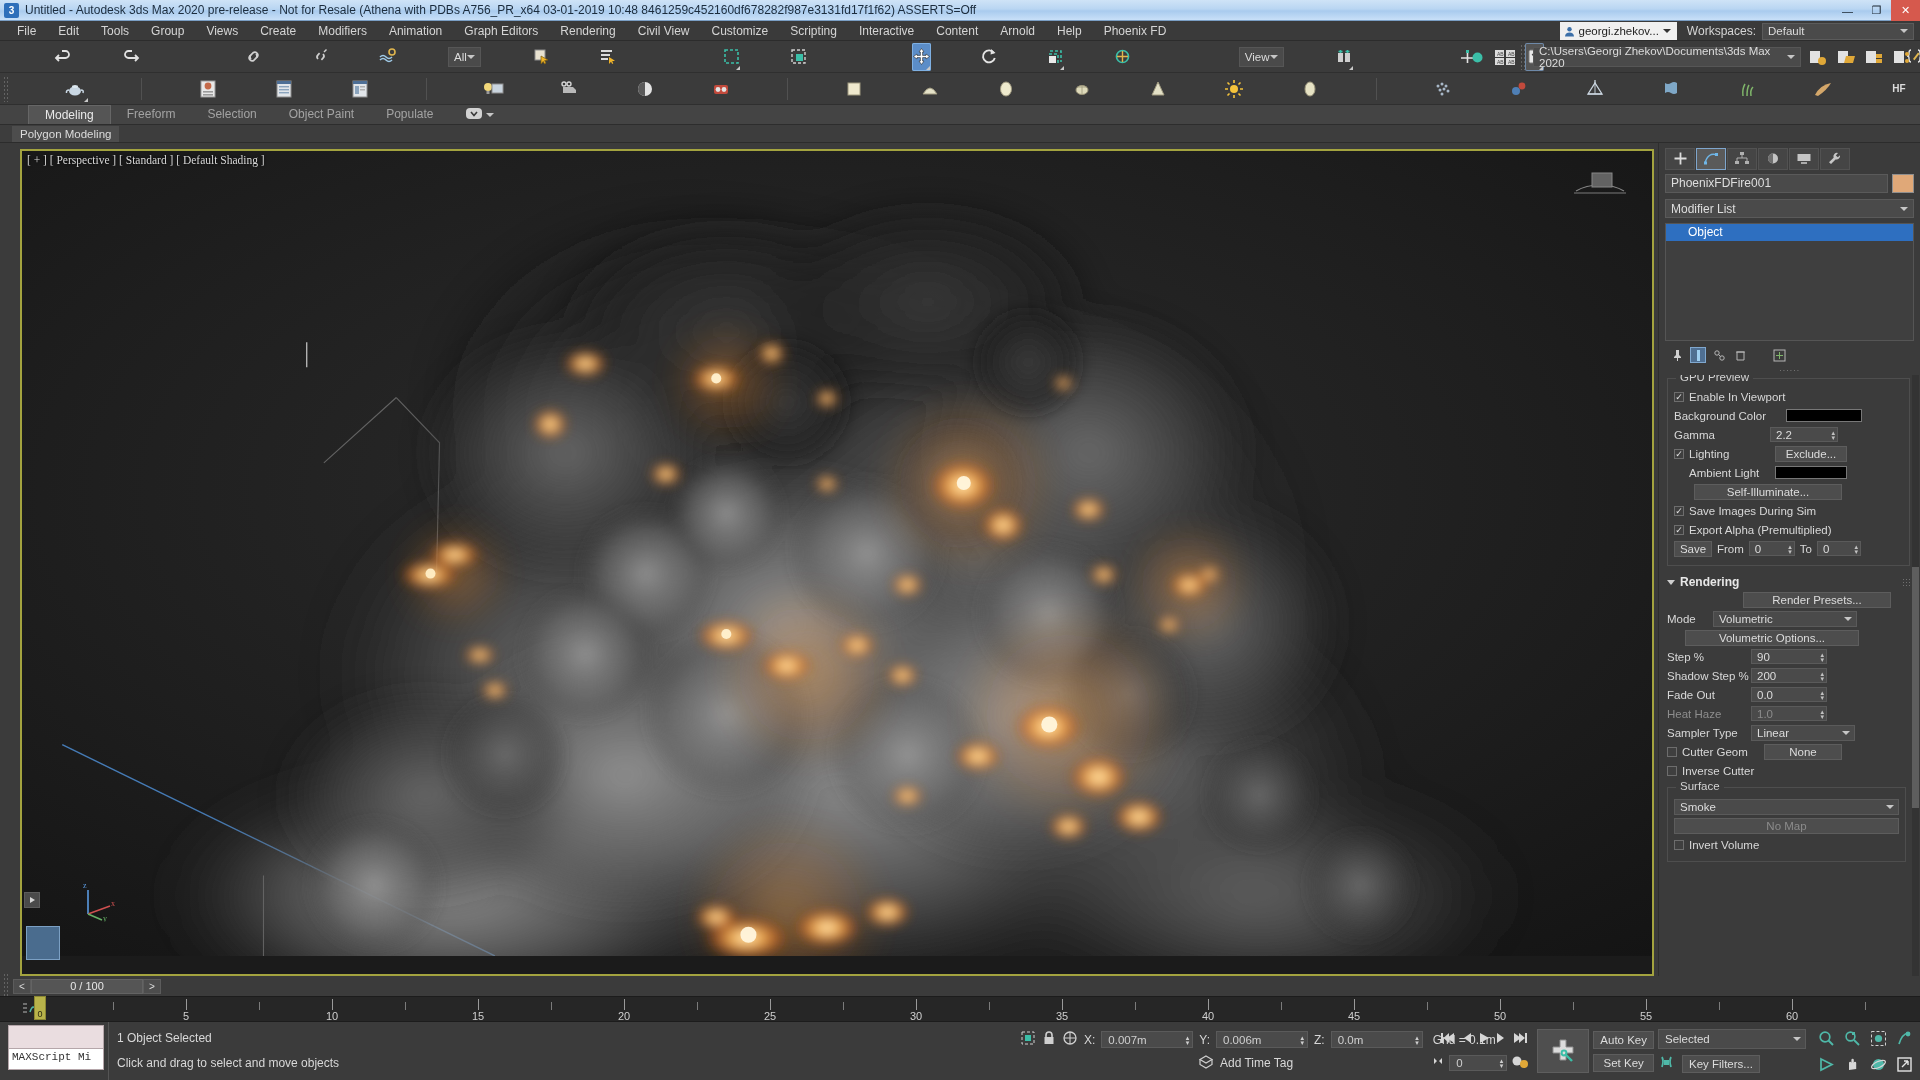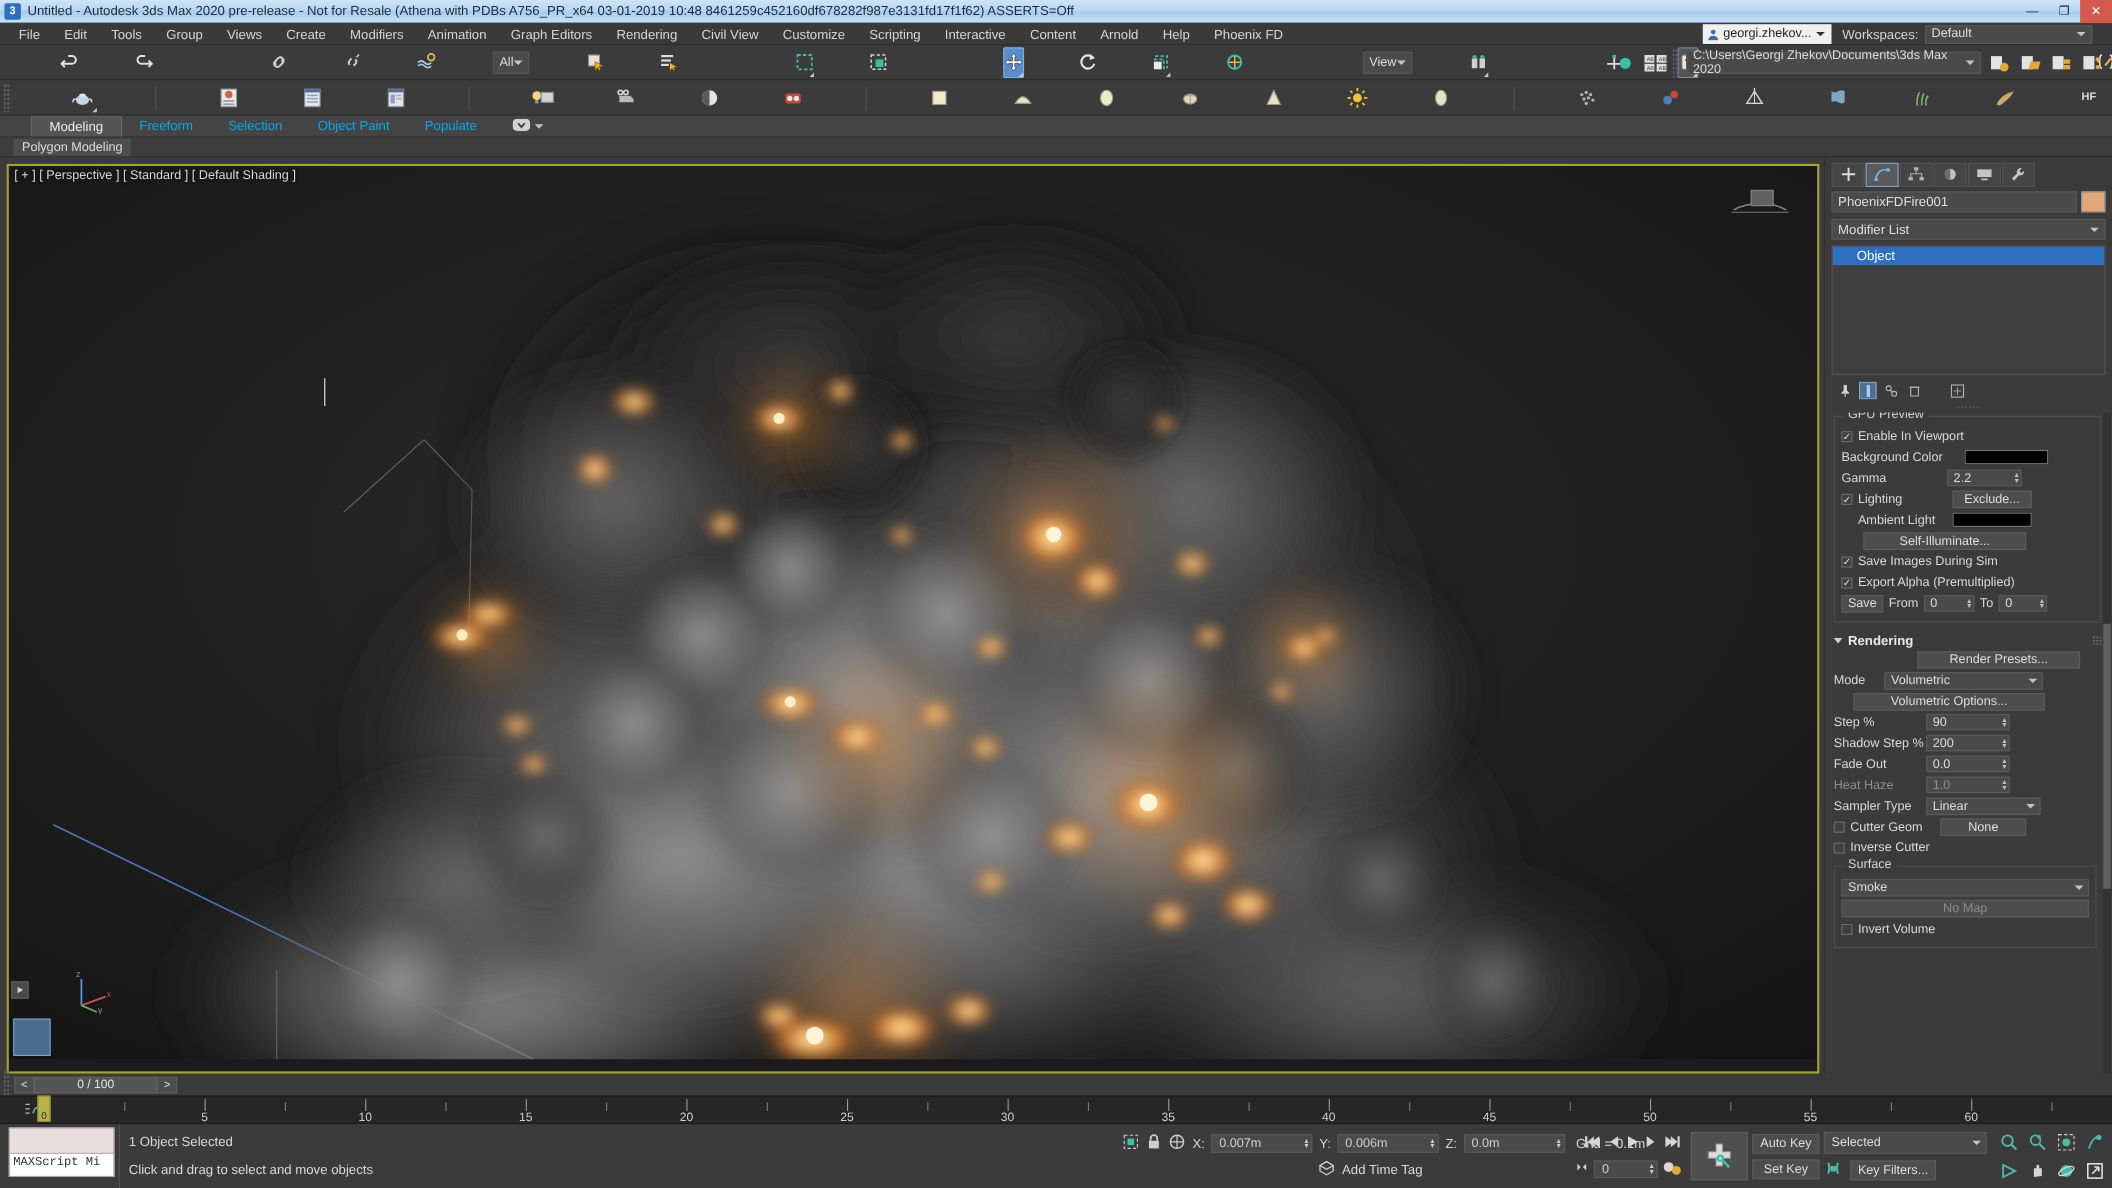--- a/index.html
+++ b/index.html
@@ -30,21 +30,21 @@
     font-size:11px;color:#17212b; }
   .tb-btn.close{ background:#d6594d; color:#fff; }
 
   
   .menubar{
     height:20px; flex:0 0 20px; background:#3a3a3a; display:flex; align-items:center;
     position:relative; border-bottom:1px solid #2c2c2c;
   }
   .menubar .mi{ padding:0 11px; height:20px; line-height:20px; font-size:12px; color:#d5d5d5; white-space:nowrap;}
   .menubar .mi:first-child{ margin-left:6px; }
-  .menu-right{ position:absolute; right:12px; top:0; height:20px; display:flex; align-items:center; gap:0;}
+  .menu-right{ position:absolute; right:0; top:0; height:20px; display:flex; align-items:center; gap:0;}
   .acct{
     background:#f0f0f0; color:#1d1d1d; height:18px; display:flex;align-items:center;
     padding:0 6px 0 4px; font-size:11.5px; gap:4px; margin-right:10px;
   }
   .acct .usr{ width:11px;height:11px;display:inline-block; }
   .wsp-label{ font-size:12px; color:#d5d5d5; margin-right:6px; }
   .wsp-sel{
     width:152px;height:17px;background:#4a4a4a;border:1px solid #5b5b5b;
     display:flex;align-items:center;justify-content:space-between;padding:0 5px;font-size:11.5px;
     color:#dcdcdc; margin-right:6px;
@@ -74,29 +74,29 @@
     height:20px; background:#4a4a4a; border:1px solid #565656; display:flex;
     align-items:center; justify-content:space-between; padding:0 5px; font-size:11.5px;
     color:#dcdcdc; margin:0 3px;
   }
   .caret{ width:0;height:0;border-left:4px solid transparent;border-right:4px solid transparent;
     border-top:4px solid #c6c6c6; display:inline-block; }
 
   
   .ribbon{ flex:0 0 20px; height:20px; background:#444; display:flex; align-items:flex-end;
     padding-left:28px; border-bottom:1px solid #2d2d2d;}
-  .rb-tab{ height:19px; line-height:19px; padding:0 16px; font-size:12px; color:#0ea5e9; }
+  .rb-tab{ height:19px; line-height:19px; padding:0 16px; font-size:12px; color:#a3a3a3; }
   .rb-tab.sel{ background:#555; color:#eaeaea; border:1px solid #666; border-bottom:none; }
   .rb-sub{ flex:0 0 18px; height:18px; background:#3d3d3d; display:flex; align-items:center;
     padding-left:12px; border-bottom:1px solid #2c2c2c;}
   .rb-sub .lbl{ background:#4d4d4d; padding:2px 8px; font-size:11.5px; color:#dcdcdc; }
 
   
   .main{ flex:1 1 auto; display:flex; min-height:0; background:#3b3b3b; }
-  .viewport-wrap{ flex:1 1 auto; position:relative; padding:6px 4px 0 6px; min-width:0; }
+  .viewport-wrap{ flex:1 1 auto; position:relative; padding:6px 4px 0 20px; min-width:0;font-family:Liberation Serif, serif; }
   .viewport{
     position:relative; width:100%; height:100%; border:2px solid #a3a33f;
     background:#1b1b1b; overflow:hidden;
   }
   .vp-label{ position:absolute; top:3px; left:5px; font-size:11.5px; color:#d8d8d8;
     text-shadow:0 0 3px #000; z-index:6; white-space:nowrap;}
   .vp-canvas{ position:absolute; inset:0; }
   .vp-cube{ position:absolute; right:22px; top:20px; width:58px;height:34px; z-index:6; opacity:.85;}
   .vp-left-btn{ position:absolute; left:2px; bottom:66px; width:16px;height:16px;
      background:#4a4a4a; border:1px solid #5c5c5c; display:flex;align-items:center;justify-content:center;z-index:7;}

